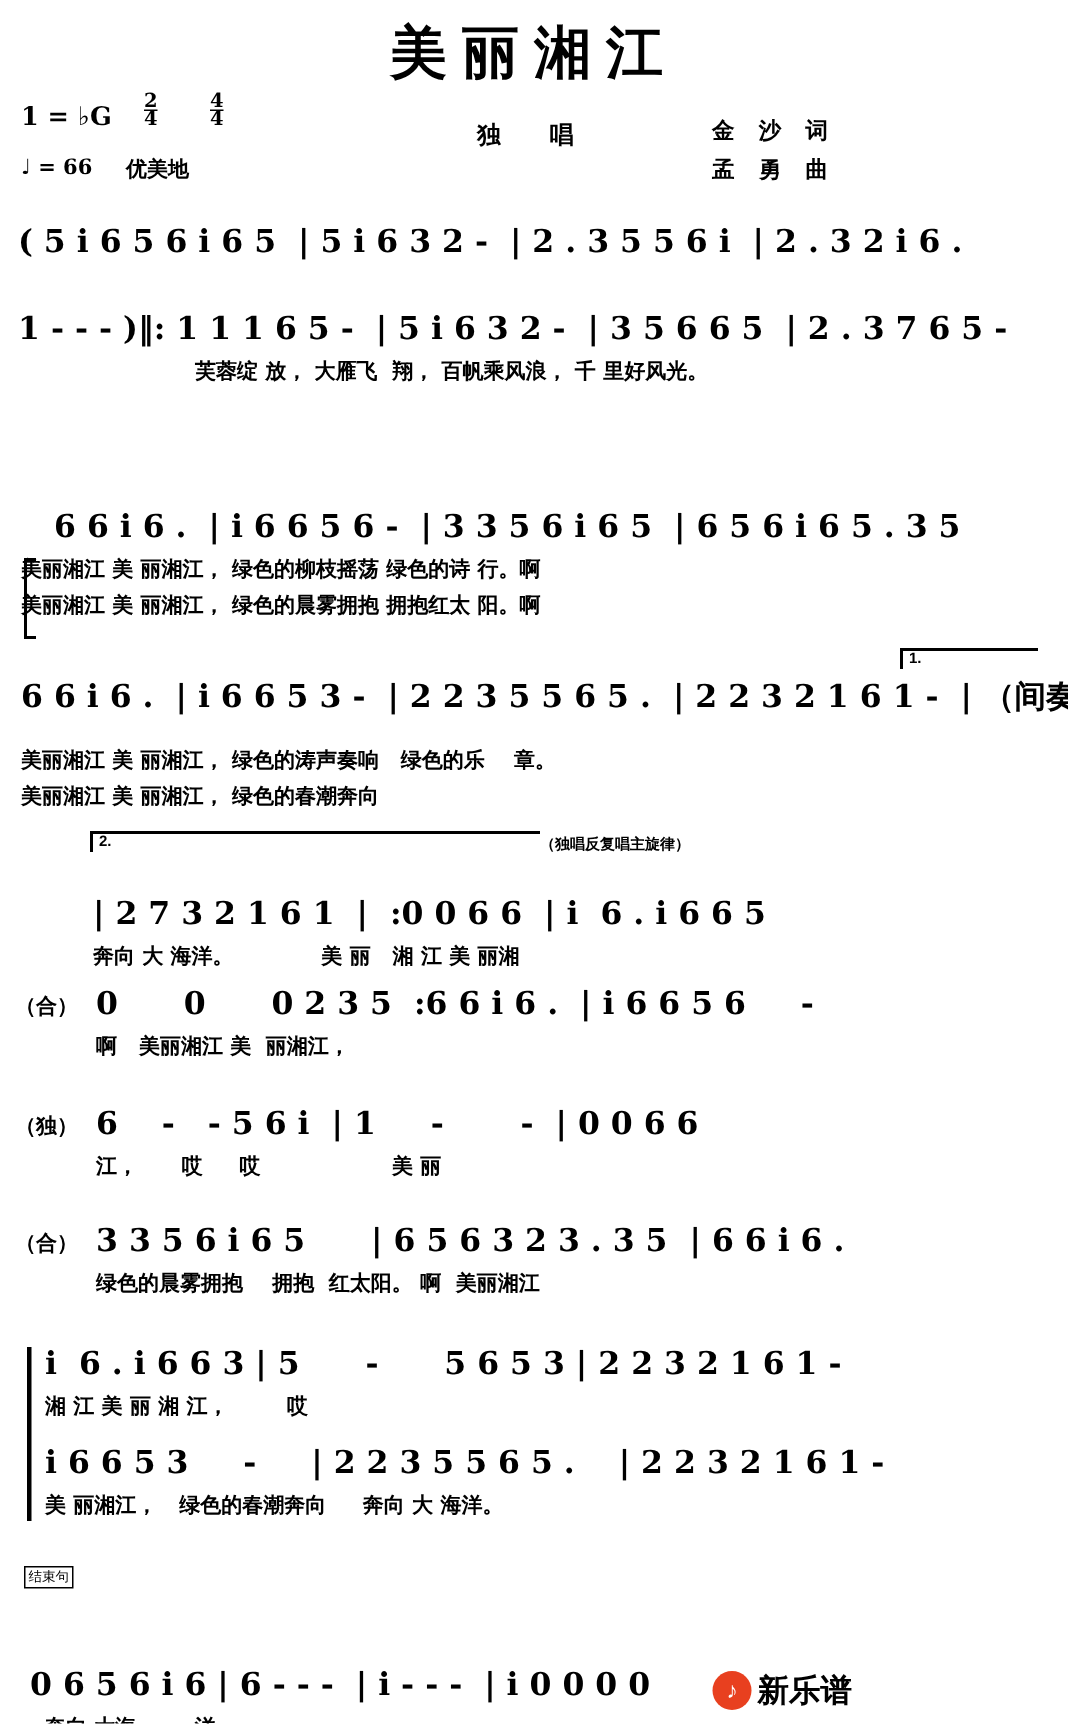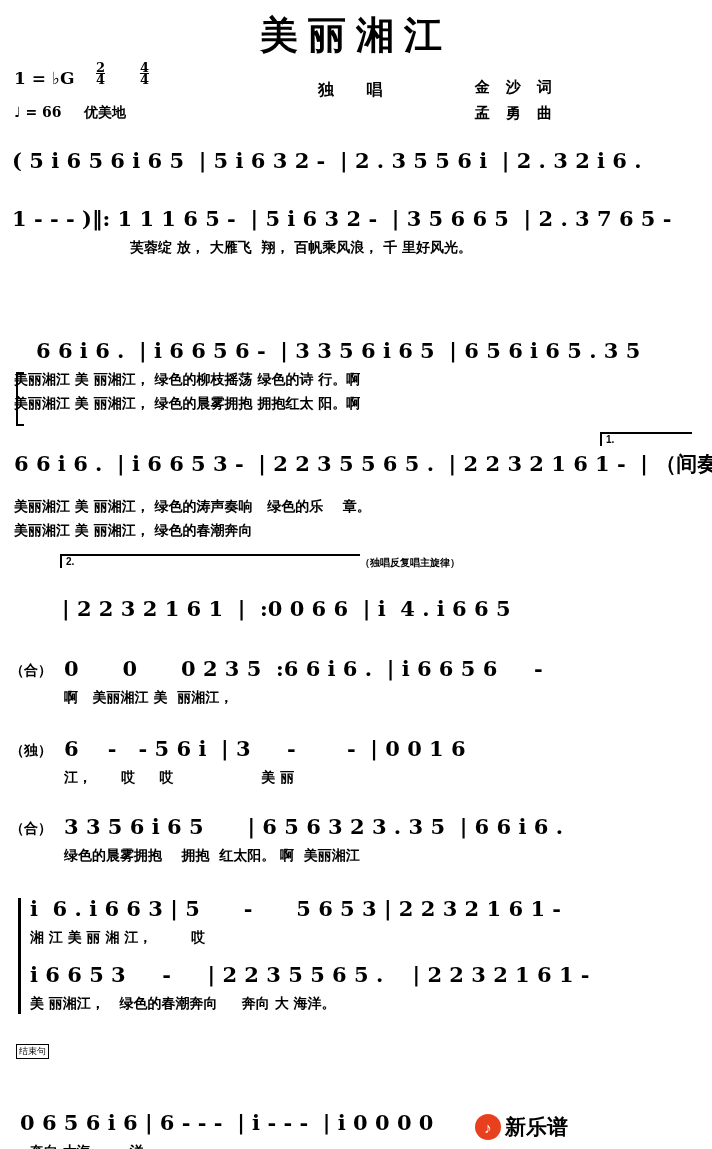--- a/index.html
+++ b/index.html
@@ -126,32 +126,33 @@
     <div class="lyr" style="margin-left:14px;margin-top:6px;">美丽湘江 美 丽湘江， 绿色的春潮奔向</div>
   </div>
 
   <div class="vbar" style="left:60px;top:554px;width:300px;height:2px;"></div>
   <div class="vbar" style="left:60px;top:554px;width:2px;height:14px;"></div>
   <div style="position:absolute;left:66px;top:556px;font-size:10px;font-weight:bold;">2.</div>
 
   <div style="position:absolute;left:360px;top:556px;" class="tiny">（独唱反复唱主旋律）</div>
 
   <div class="row" style="top:596px;">
-    <div class="notes" style="margin-left:62px;">| 2 2 3 2 1 6 1  |  :0 0 6 6  | i  4 . i 6 6 5</div>
+    <div class="notes" style="margin-left:62px;">| 2 7 3 2 1 6 1  |  :0 0 6 6  | i  6 . i 6 6 5</div>
+    <div class="lyr" style="margin-left:62px;margin-top:8px;">奔向 大 海洋。            美 丽   湘 江 美 丽湘</div>
   </div>
 
   <div class="row" style="top:656px;">
     <span class="lyr" style="position:absolute;left:10px;top:6px;">（合）</span>
     <div class="notes" style="margin-left:64px;">0      0      0 2 3 5  :6 6 i 6 .  | i 6 6 5 6     -</div>
     <div class="lyr" style="margin-left:64px;margin-top:8px;">啊   美丽湘江 美  丽湘江，</div>
   </div>
 
   <div class="row" style="top:736px;">
     <span class="lyr" style="position:absolute;left:10px;top:6px;">（独）</span>
-    <div class="notes" style="margin-left:64px;">6    -   - 5 6 i  | 3     -       -  | 0 0 1 6</div>
+    <div class="notes" style="margin-left:64px;">6    -   - 5 6 i  | 1     -       -  | 0 0 6 6</div>
     <div class="lyr" style="margin-left:64px;margin-top:8px;">江，      哎     哎                  美 丽</div>
   </div>
 
   <div class="row" style="top:814px;">
     <span class="lyr" style="position:absolute;left:10px;top:6px;">（合）</span>
     <div class="notes" style="margin-left:64px;">3 3 5 6 i 6 5      | 6 5 6 3 2 3 . 3 5  | 6 6 i 6 .</div>
     <div class="lyr" style="margin-left:64px;margin-top:8px;">绿色的晨雾拥抱    拥抱  红太阳。 啊  美丽湘江</div>
   </div>
 
   <div class="row" style="top:896px;">

